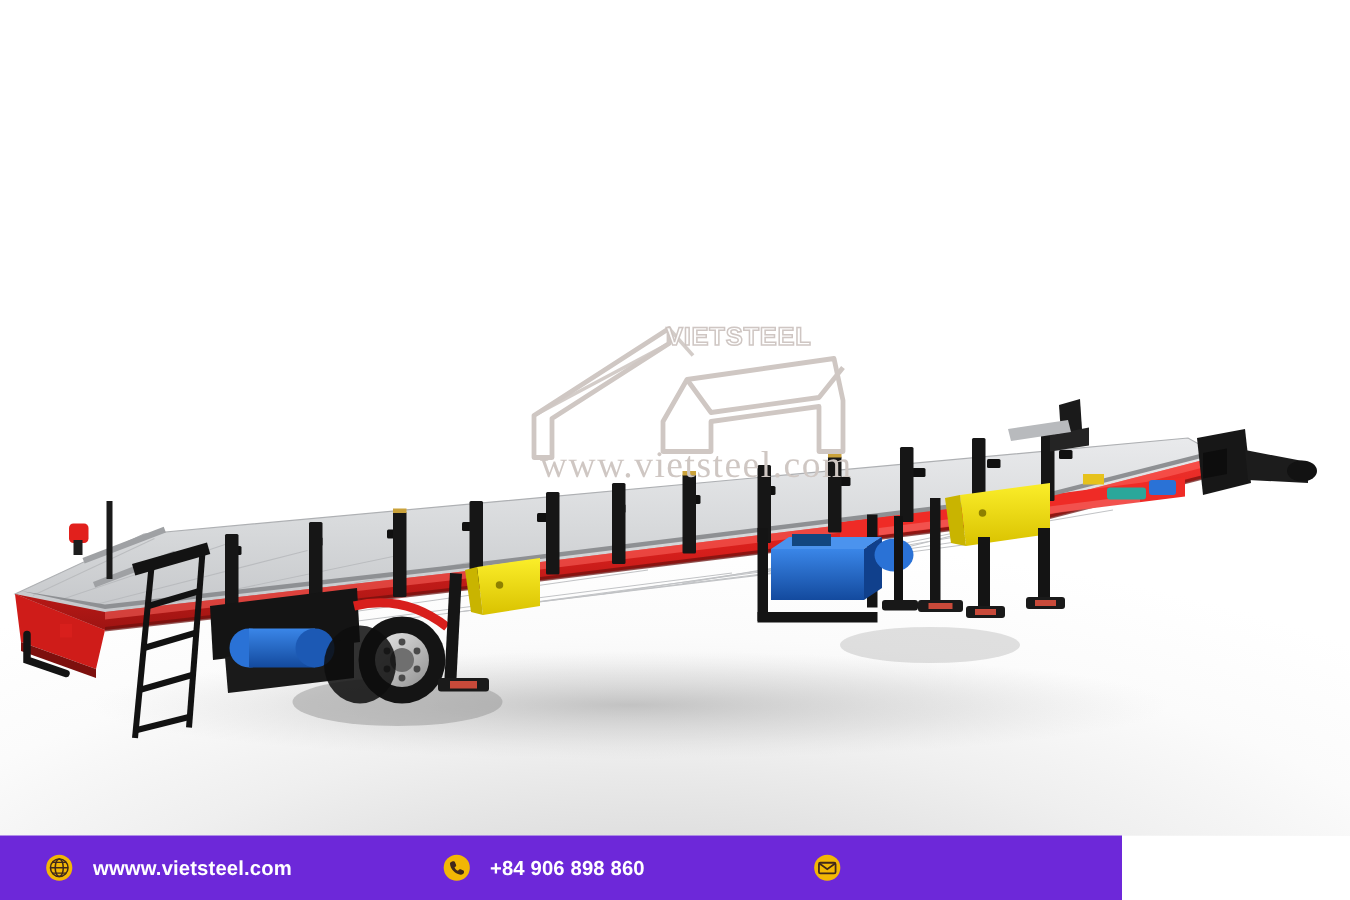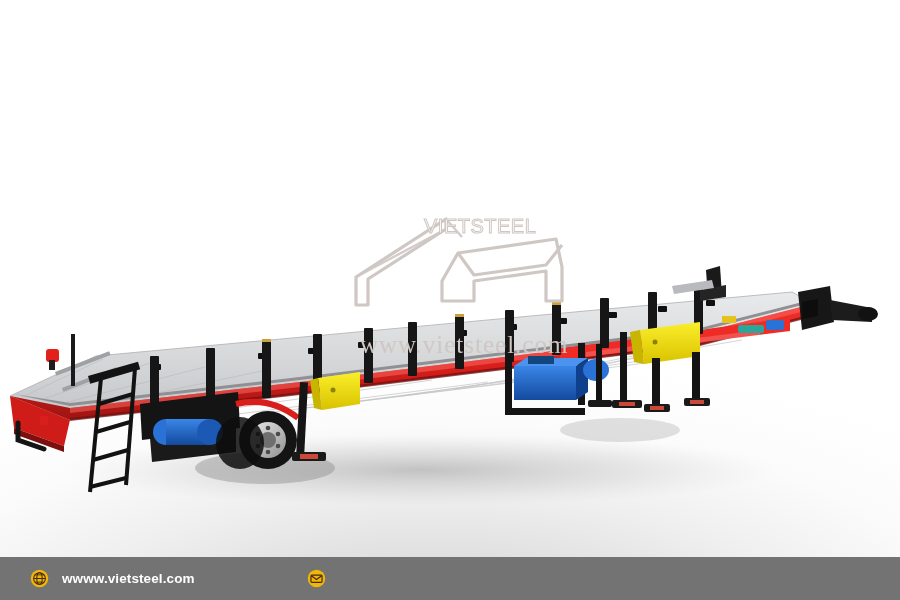--- a/index.html
+++ b/index.html
@@ -20,40 +20,39 @@
   }
   #stage svg { position:absolute; left:0; top:0; }
 
   
   #watermark {
     position:absolute; left:350px; top:205px; width:230px; height:130px;
     pointer-events:none;
   }
   #wm-logo { position:absolute; left:0; top:0; }
   #wm-word {
-    position:absolute; left:74px; top:10px;
+    position:absolute; left:94px; top:10px;
     font-family:"Liberation Sans", sans-serif;
-    font-size:20px; font-weight:400; letter-spacing:0.5px;
+    font-size:17px; font-weight:700; letter-spacing:0.5px;
     color:#ffffff;
     -webkit-text-stroke:1px #cdc4c0;
     opacity:.95;
   }
   #wm-url {
     position:absolute; left:10px; top:92px;
     font-family:"Liberation Serif", serif;
     font-size:25px; letter-spacing:1px;
     color:#cfc7c3;
     white-space:nowrap;
-    margin-top:34px;
   }
 
   
   #footer {
-    position:absolute; left:0; bottom:0; width:900px; height:43px;
-    background:#737373;
+    position:absolute; left:0; bottom:0; width:748px; height:43px;
+    background:#6d28d9;
     display:flex; align-items:center;
   }
   .f-item { display:flex; align-items:center; height:100%; }
   #f-web   { margin-left:30px; }
   #f-phone { margin-left:100px; }
   #f-mail  { margin-left:112px; }
   .f-icon  { width:19px; height:19px; flex:0 0 19px; margin-right:13px; }
   .f-label {
     color:#ffffff; font-size:13.5px; font-weight:700;
     letter-spacing:.1px; white-space:nowrap;
@@ -319,20 +318,27 @@
       <circle cx="12" cy="12" r="11" fill="#f2b705"></circle>
       <circle cx="12" cy="12" r="7.4" fill="none" stroke="#40281b" stroke-width="1.3"></circle>
       <ellipse cx="12" cy="12" rx="3.4" ry="7.4" fill="none" stroke="#40281b" stroke-width="1.3"></ellipse>
       <line x1="4.6" y1="12" x2="19.4" y2="12" stroke="#40281b" stroke-width="1.3"></line>
       <line x1="6" y1="7.4" x2="18" y2="7.4" stroke="#40281b" stroke-width="1.1"></line>
       <line x1="6" y1="16.6" x2="18" y2="16.6" stroke="#40281b" stroke-width="1.1"></line>
     </svg>
     <span class="f-label">wwww.vietsteel.com</span>
   </div>
 
+  <div class="f-item" id="f-phone">
+    <svg class="f-icon" viewBox="0 0 24 24">
+      <circle cx="12" cy="12" r="11" fill="#f2b705"></circle>
+      <path d="M8.6,6.6 c1,-0.3 1.7,0.1 2,0.9 l0.8,2 c0.3,0.7 0.1,1.2 -0.5,1.6 l-0.8,0.6 c0.6,1.3 1.6,2.3 2.9,2.9 l0.6,-0.8 c0.4,-0.6 0.9,-0.8 1.6,-0.5 l2,0.8 c0.8,0.3 1.2,1 0.9,2 c-0.3,1.2 -1.5,1.9 -2.8,1.8 C10.9,17.4 6.6,13.1 6.3,8.6 C6.2,7.9 7.2,7 8.6,6.6 Z" fill="#40281b"></path>
+    </svg>
+    <span class="f-label">+84 906 898 860</span>
+  </div>
 
   <div class="f-item" id="f-mail">
     <svg class="f-icon" viewBox="0 0 24 24">
       <circle cx="12" cy="12" r="11" fill="#f2b705"></circle>
       <rect x="5" y="7.8" width="14" height="9" rx="1.2" fill="none" stroke="#40281b" stroke-width="1.5"></rect>
       <path d="M5.4,8.4 L12,13.2 L18.6,8.4" fill="none" stroke="#40281b" stroke-width="1.5"></path>
     </svg>
   </div>
 
 </div>

